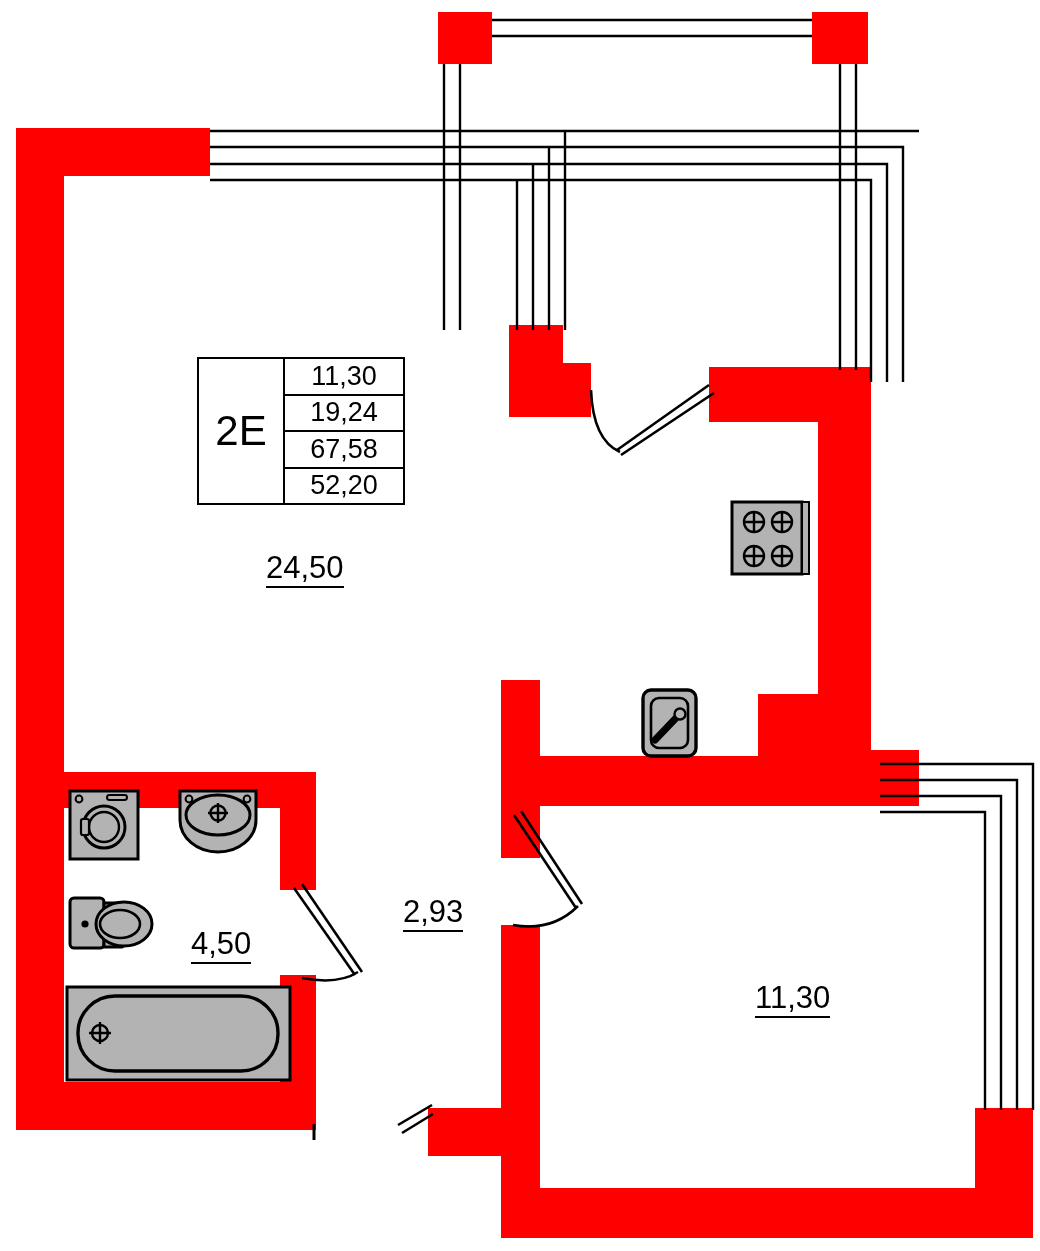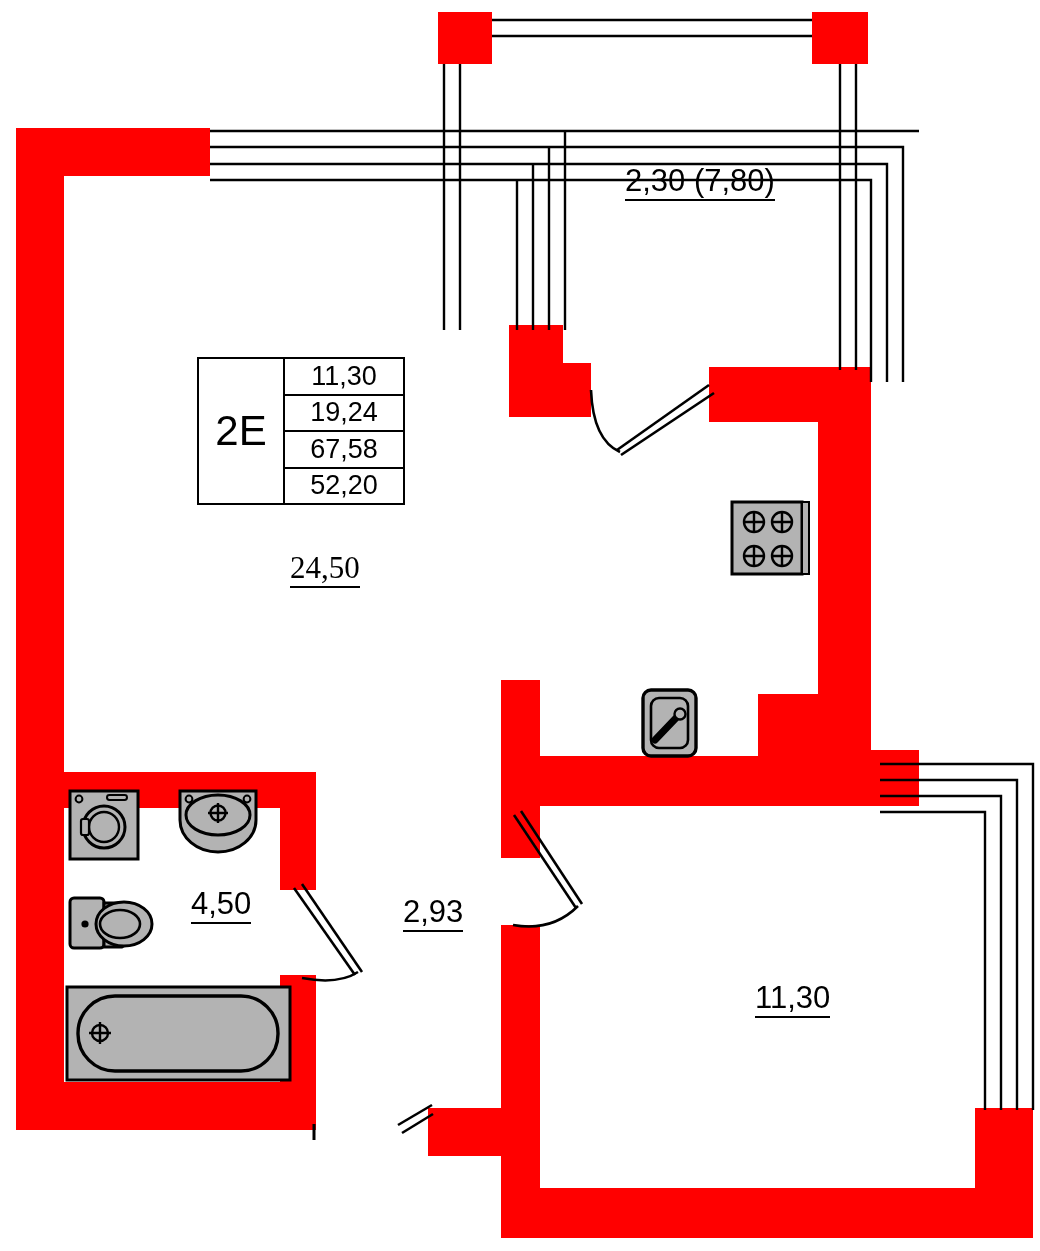--- a/index.html
+++ b/index.html
@@ -257,19 +257,18 @@
   <div id="info-table">
     <div id="info-type-cell">2Е</div>
     <div id="info-values">
       <div class="info-value-row">11,30</div>
       <div class="info-value-row">19,24</div>
       <div class="info-value-row">67,58</div>
       <div class="info-value-row">52,20</div>
     </div>
   </div>
 
-  <div class="area-label" style="left:625px; top:165px;">2,30 (7,80)</div>
-  <div class="area-label" style="left:290px; top:552px;font-family:Liberation Serif, serif;">24,50</div>
-  <div class="area-label" style="left:191px; top:888px;">4,50</div>
+  <div class="area-label" style="left:266px; top:552px;">24,50</div>
+  <div class="area-label" style="left:191px; top:928px;">4,50</div>
   <div class="area-label" style="left:403px; top:896px;">2,93</div>
   <div class="area-label" style="left:755px; top:982px;">11,30</div>
 
 </div>
 
 </body></html>

